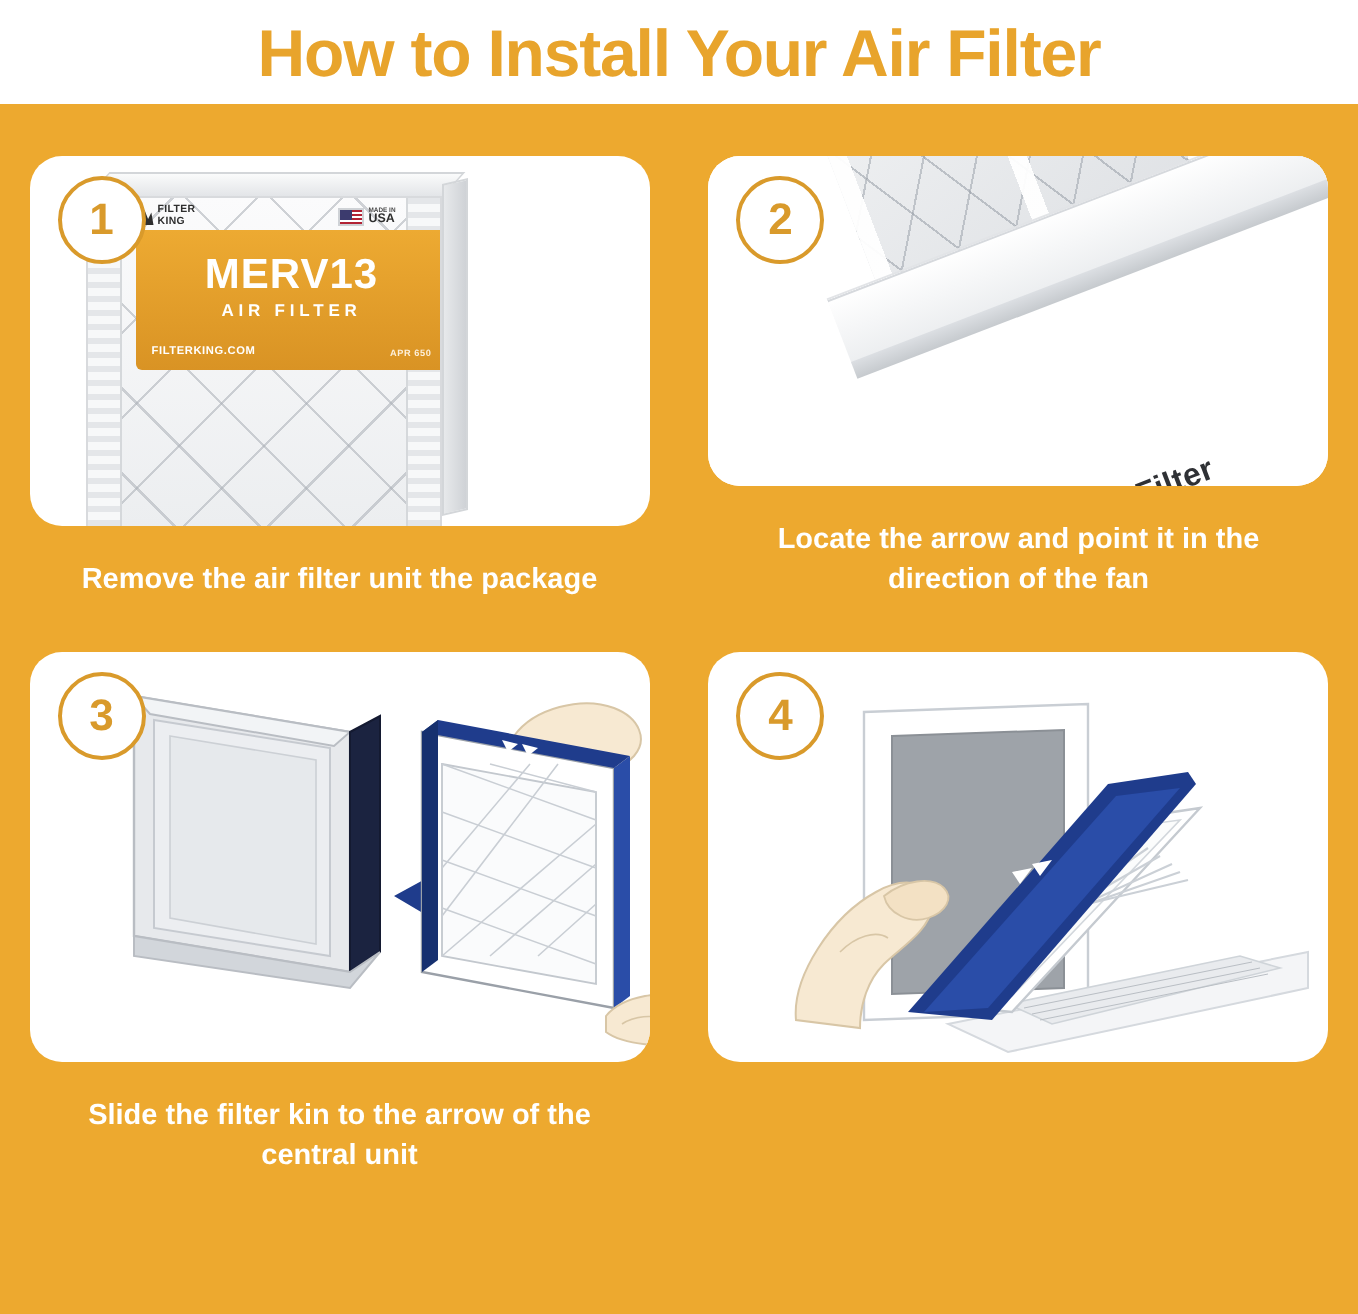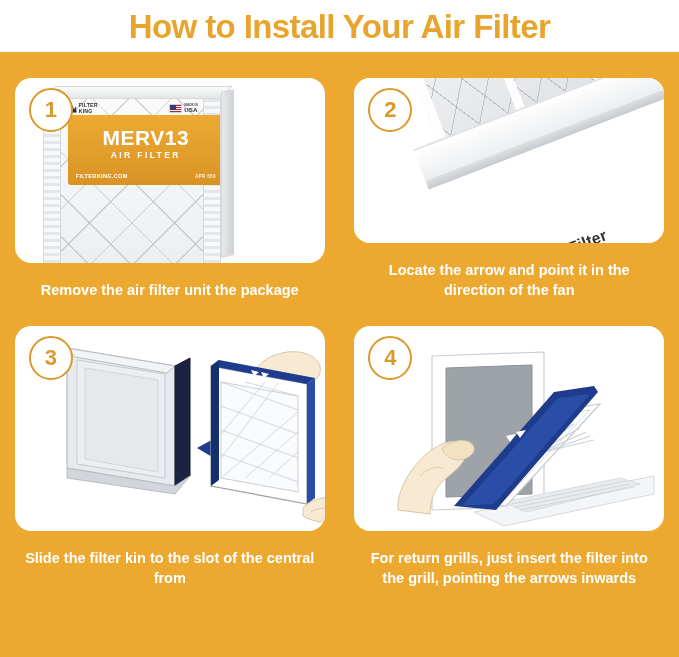--- a/index.html
+++ b/index.html
@@ -327,21 +327,21 @@
               </g>
 
               <g>
                 <path d="M288,182 C296,172 318,168 330,174 C340,179 340,190 330,194 C318,199 296,196 288,190 Z" fill="#f7e9d2" stroke="#d8c6a6" stroke-width="1"></path>
                 <path d="M296,186 C302,182 312,181 316,184" fill="none" stroke="#d8c6a6" stroke-width="0.8"></path>
               </g>
             </svg>
           </div>
           <div class="badge">3</div>
         </div>
-        <div class="caption">Slide the filter kin to the slot of the central from</div>
+        <div class="caption">Slide the filter kin to the arrow of the central unit</div>
       </div>
 
       <div class="step">
         <div class="card">
           <div class="scene">
             <svg class="ill" viewBox="0 0 310 205">
 
               <g>
                 <polygon points="78,30 190,26 190,180 78,184" fill="#ffffff" stroke="#c9ced4" stroke-width="1.2"></polygon>
                 <polygon points="92,42 178,39 178,168 92,171" fill="#9ea3a9" stroke="#8b9096" stroke-width="1"></polygon>
@@ -379,18 +379,17 @@
 
               <g>
                 <path d="M44,184 C42,162 62,132 84,120 C100,111 114,116 112,128 C110,140 96,148 88,156 C80,164 76,176 76,188 Z" fill="#f7e9d2" stroke="#d8c6a6" stroke-width="1"></path>
                 <path d="M88,122 C98,114 112,112 118,118 C123,123 119,130 110,133 C101,136 90,131 88,122 Z" fill="#f3e1c4" stroke="#d8c6a6" stroke-width="0.9"></path>
                 <path d="M66,150 C74,142 84,139 90,143" fill="none" stroke="#d8c6a6" stroke-width="0.8"></path>
               </g>
             </svg>
           </div>
           <div class="badge">4</div>
         </div>
-        <div class="caption">For return grills, just insert the filter into the grill, pointing the arrows inwards</div>
       </div>
 
     </div>
   </div>
 </div>
 
 </body></html>

